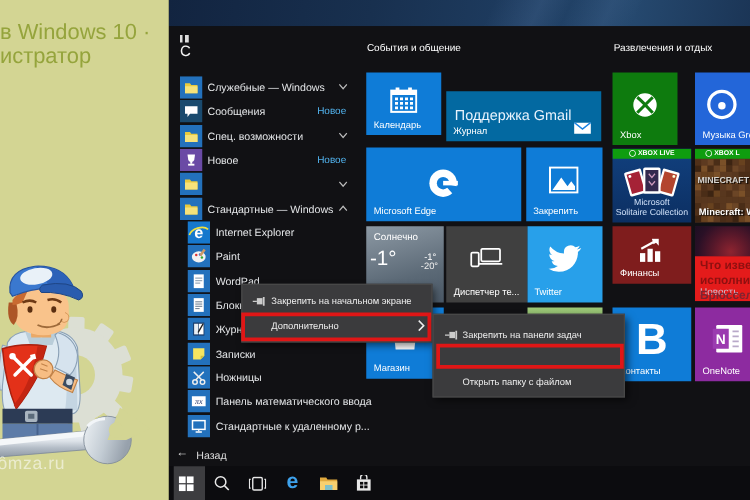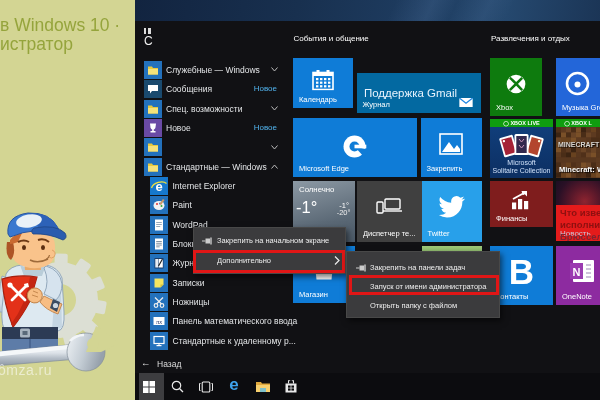--- a/index.html
+++ b/index.html
@@ -468,21 +468,20 @@
 </div>
 <div class="redbox" style="left:192.8px;top:250.3px;width:152.6px;height:22.9px"></div>
 
 <div class="menu" style="left:346px;top:250.5px;width:153.5px;height:67.5px">
   <svg class="a" style="left:9px;top:12px" width="11" height="8" viewBox="0 0 11 8">
       <line x1="0" y1="4" x2="3.5" y2="4" stroke="#ccc" stroke-width="1"></line>
       <rect x="3.5" y="1.5" width="4.5" height="5" fill="#ccc"></rect>
       <line x1="9" y1="0.5" x2="9" y2="7.5" stroke="#ccc" stroke-width="1.4"></line>
     </svg>
   <div class="mi" style="left:23px;top:11px">Закрепить на панели задач</div>
-  <div class="mi" style="left:23px;top:30.5px">Запуск от имени администратора</div>
   <div class="mi" style="left:23px;top:49.7px">Открыть папку с файлом</div>
 </div>
 <div class="redbox" style="left:349px;top:274.7px;width:150px;height:20px"></div>
 
 <div id="tb" class="a">
   <div id="startbtn"></div>
   <div class="tbi" style="left:0px">
     <svg width="12" height="12" viewBox="0 0 12 12">
         <rect x="0" y="0" width="5.5" height="5.5" fill="#fff"></rect>
         <rect x="6.5" y="0" width="5.5" height="5.5" fill="#fff"></rect>

